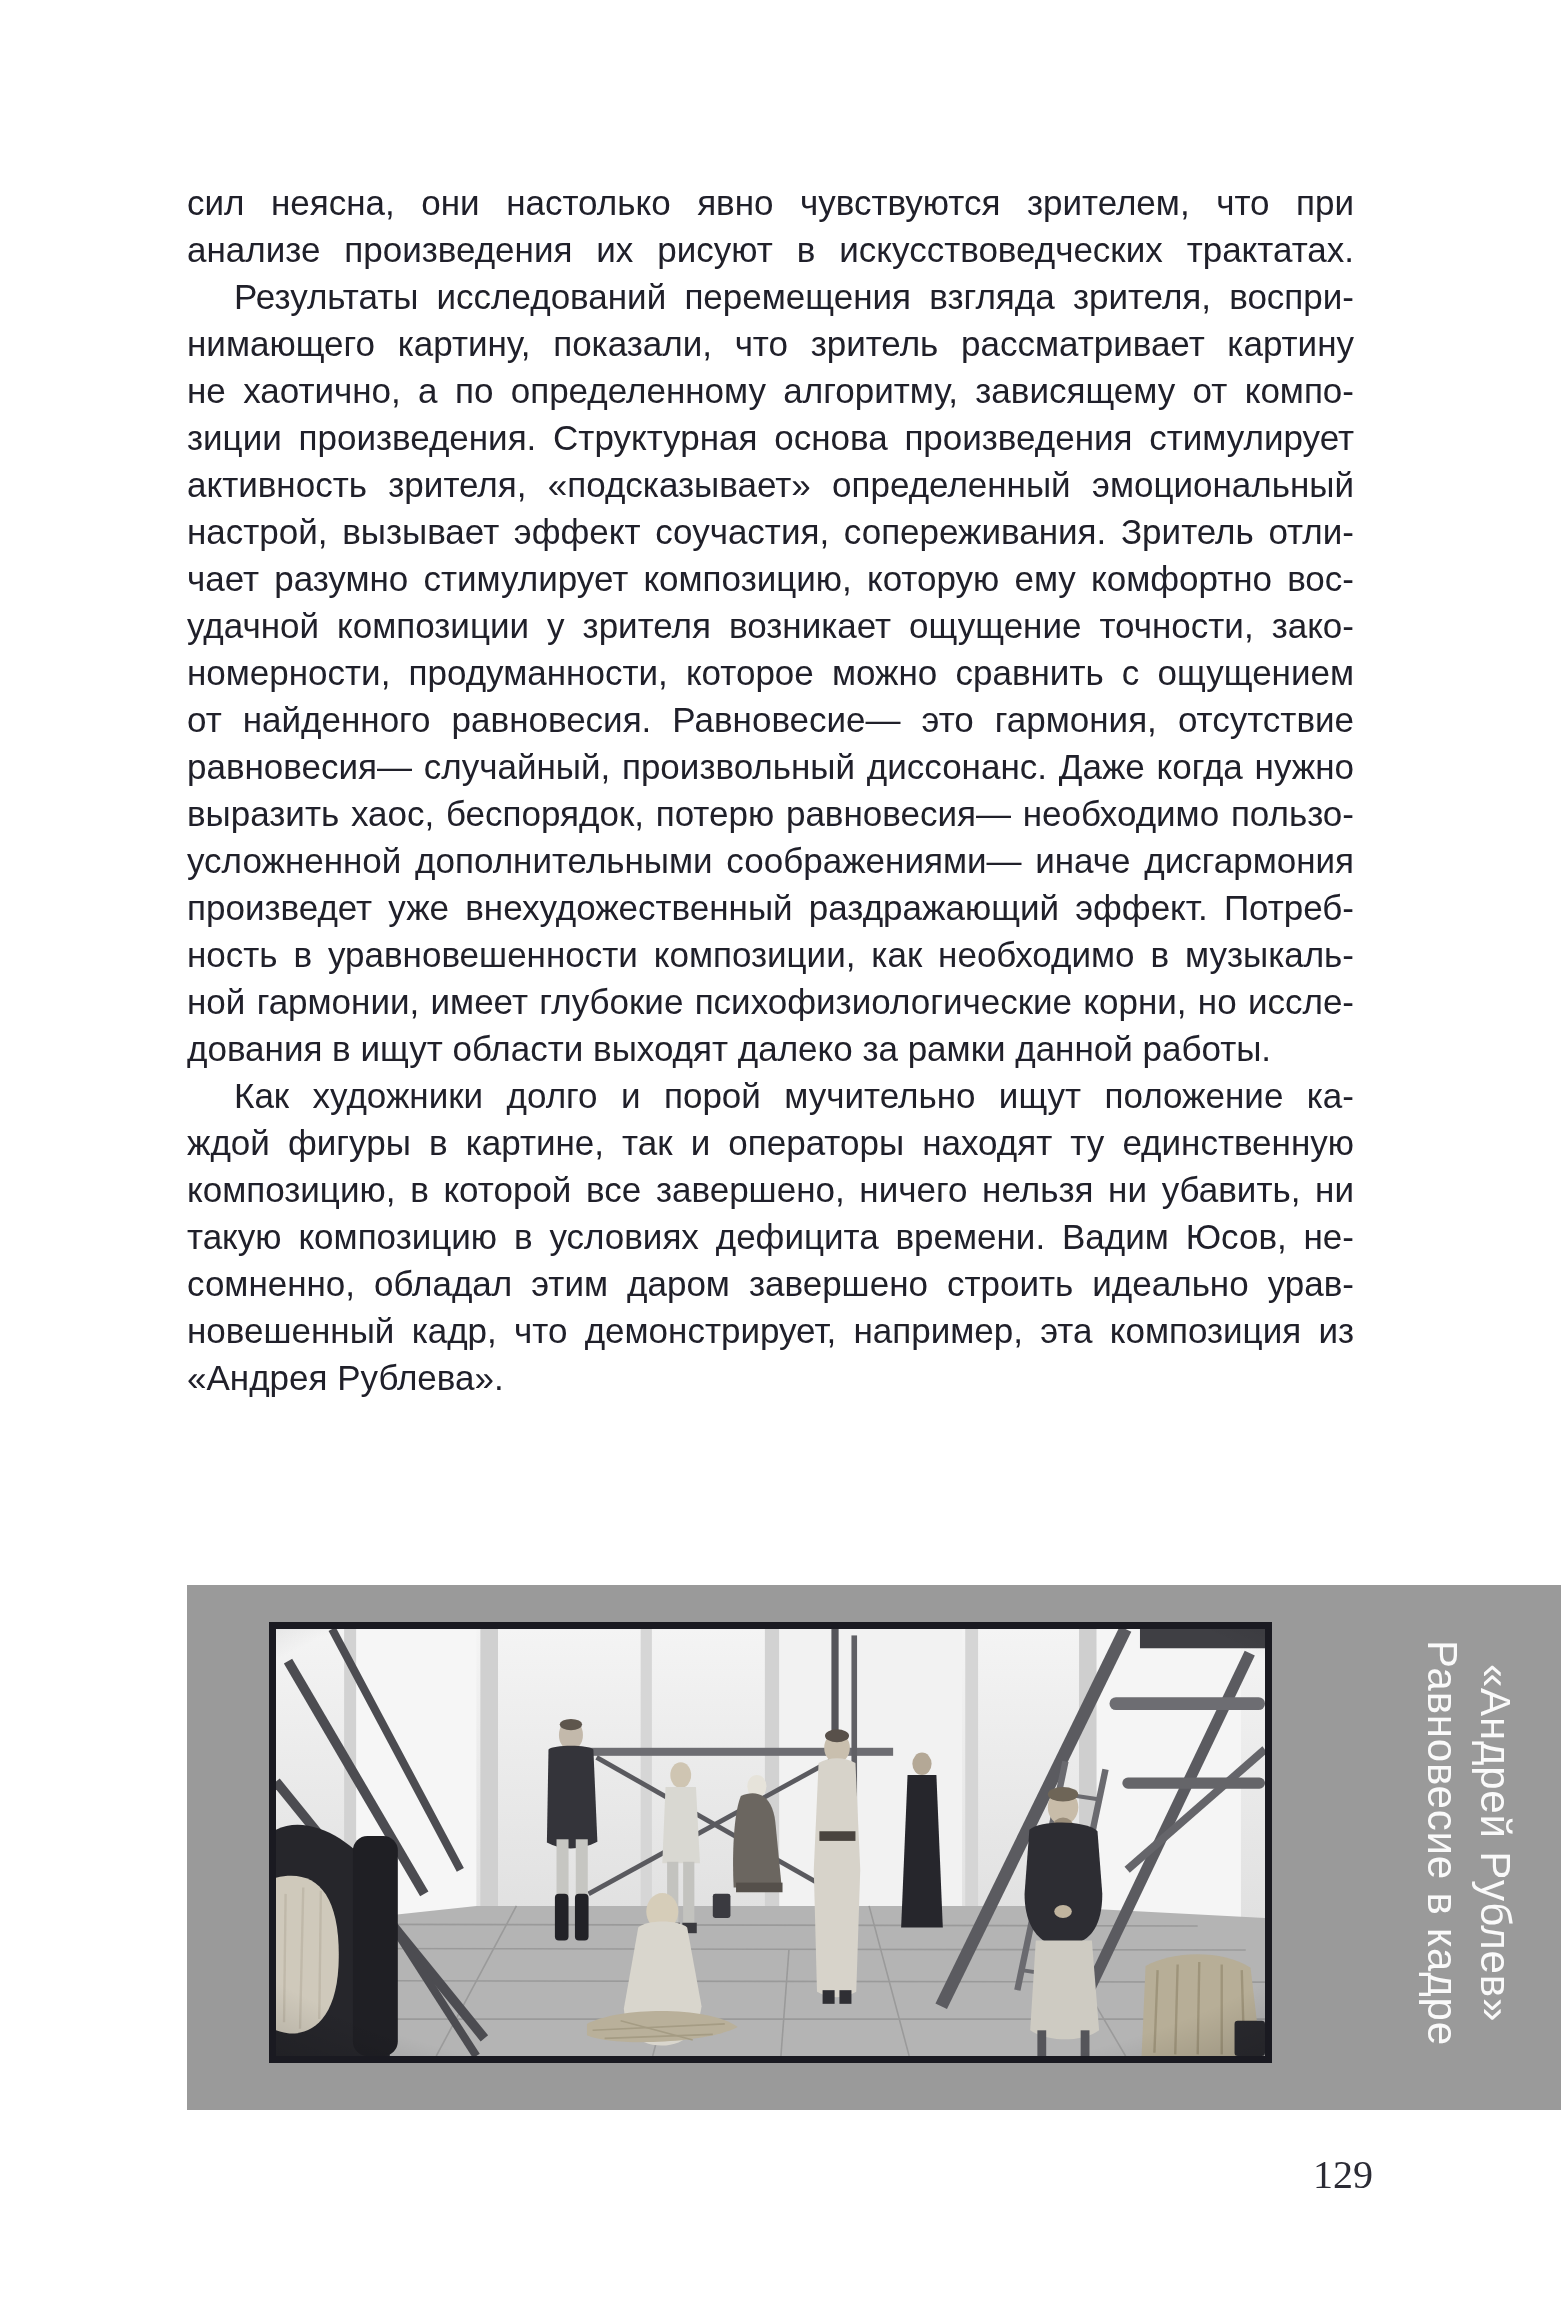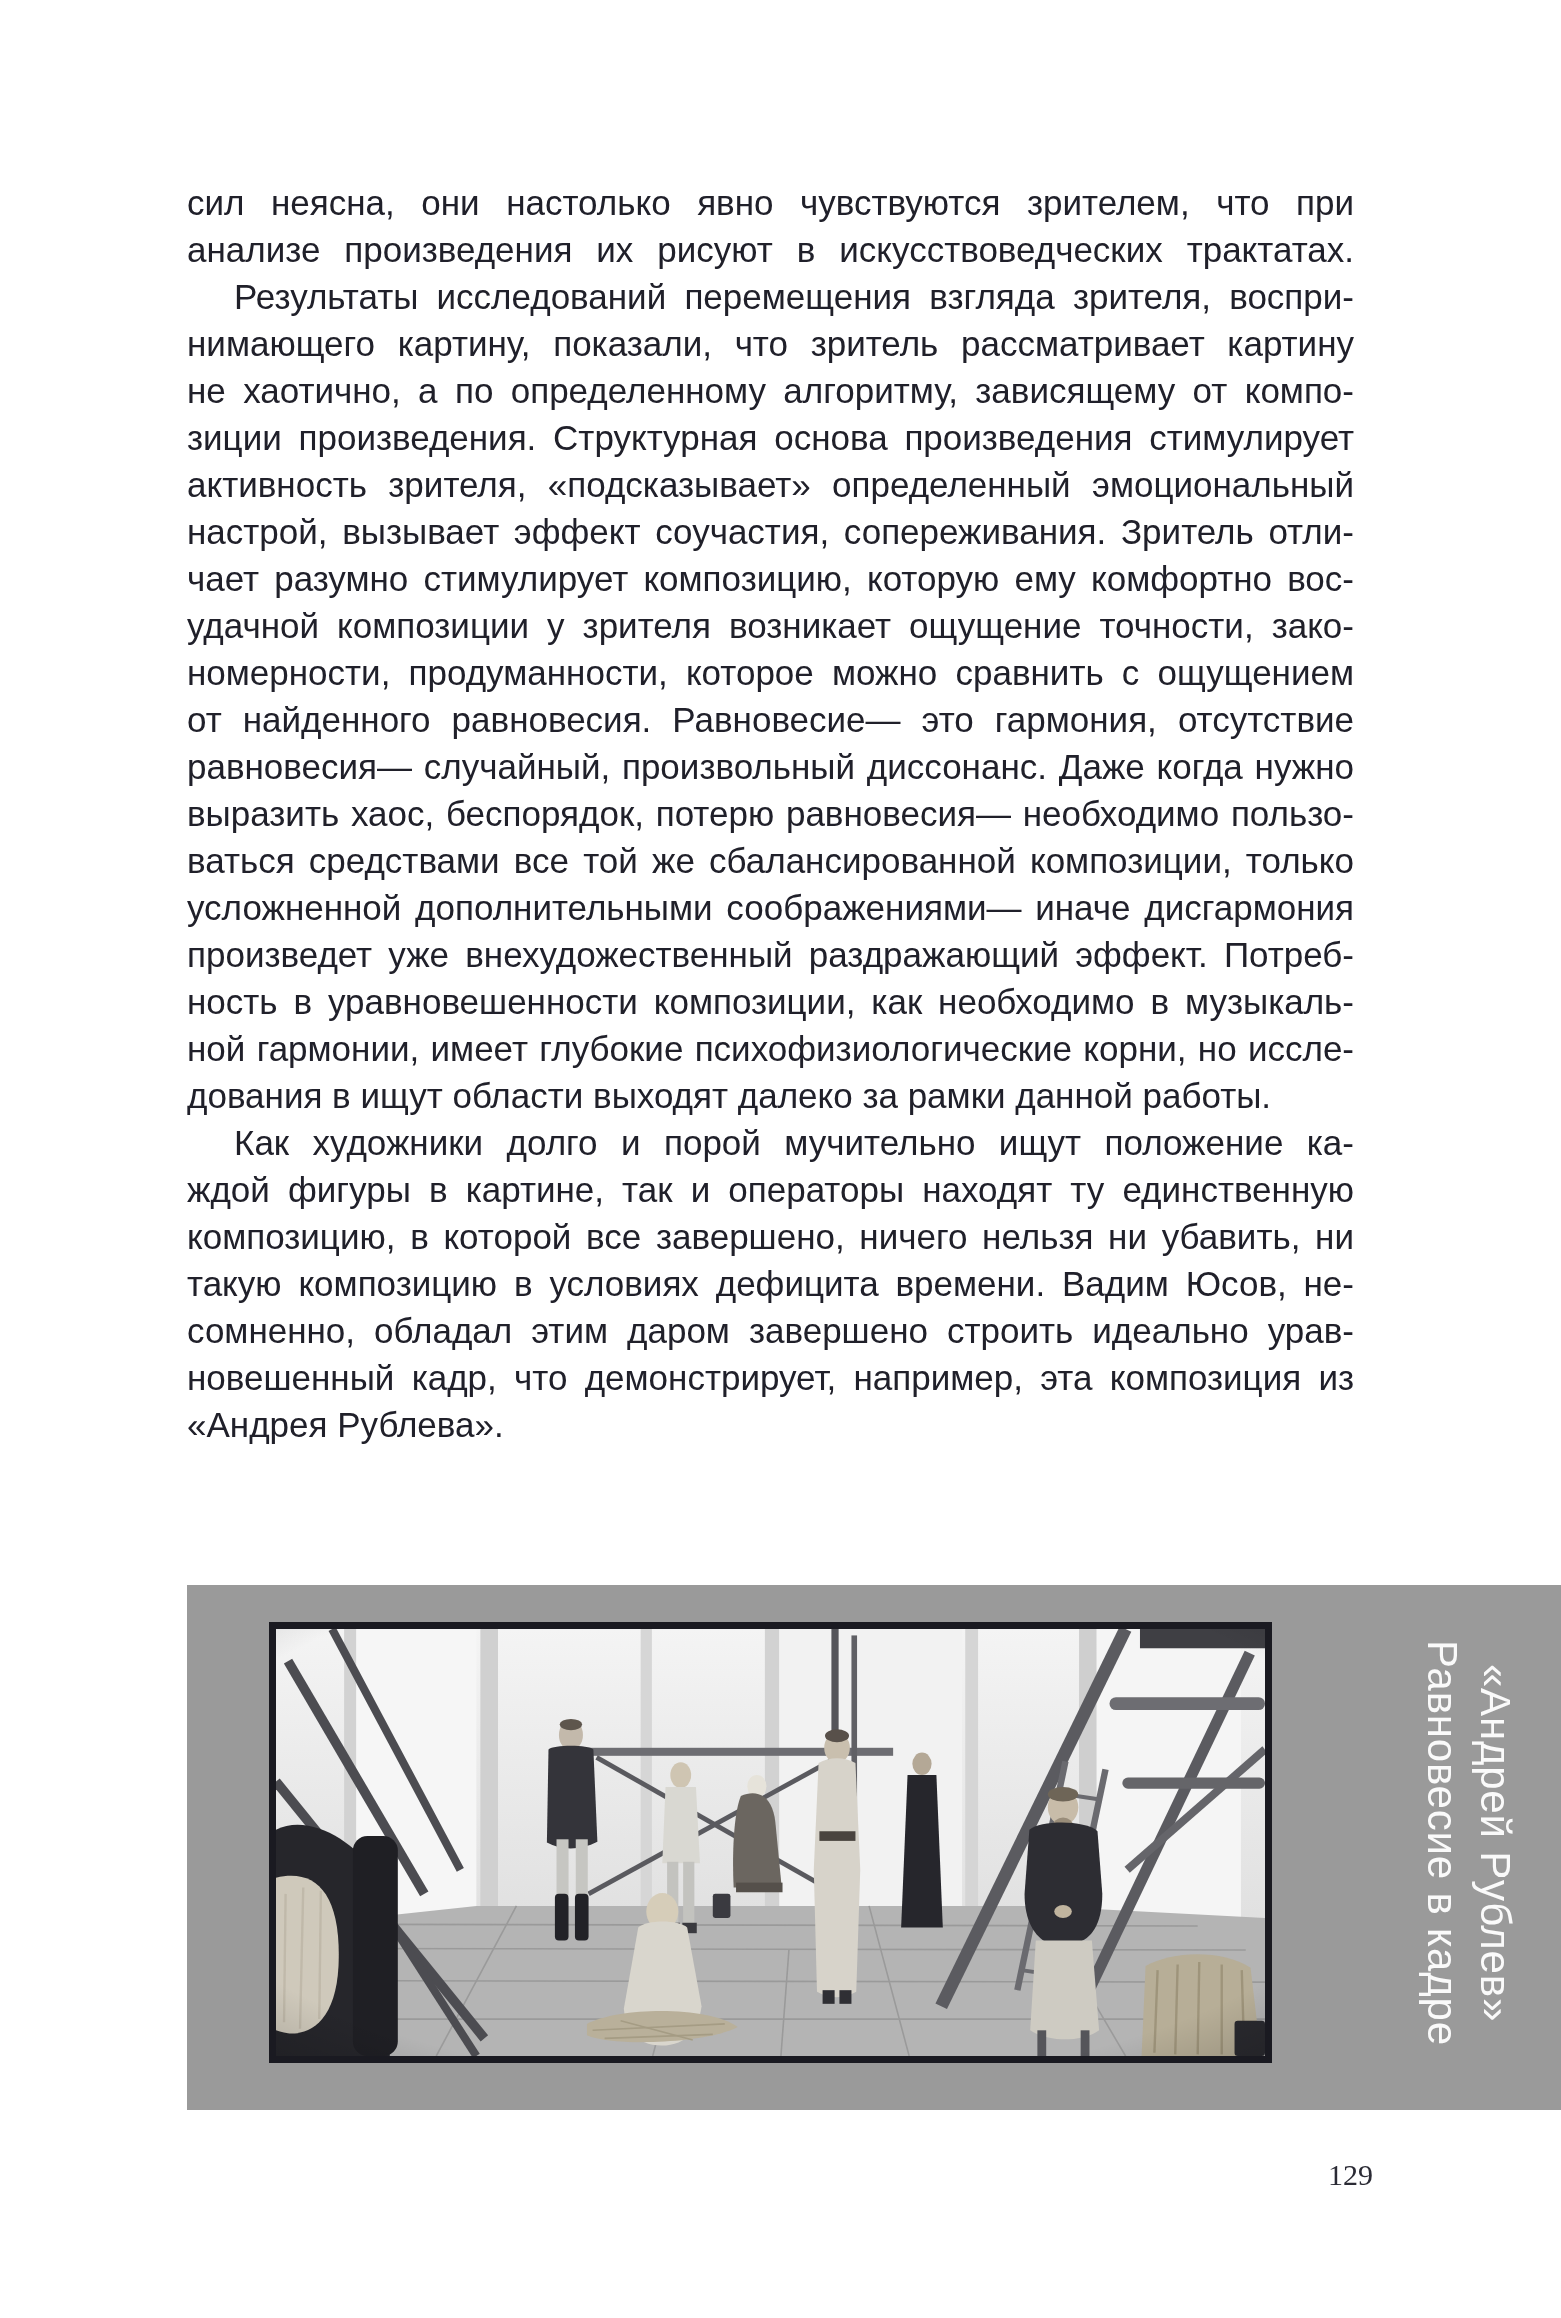--- a/index.html
+++ b/index.html
@@ -60,21 +60,21 @@
     font-size:42px;line-height:53px;
     color:var(--caption-color);
     letter-spacing:0.8px;
   }
   .figure-caption .cap-line{white-space:nowrap;}
   
   .page-number{
     position:absolute;
     right:189px;top:2152px;
     font-family:"Liberation Serif",serif;
-    font-size:30px;line-height:45px;
+    font-size:40px;line-height:45px;
     color:var(--pagenum-color);
   }
 </style>
 </head>
 <body>
 
 <div class="page">
 
   <div class="text-block">
       <div class="line">сил неясна, они настолько явно чувствуются зрителем, что при</div>
@@ -84,21 +84,20 @@
       <div class="line">не хаотично, а по определенному алгоритму, зависящему от компо-</div>
       <div class="line">зиции произведения. Структурная основа произведения стимулирует</div>
       <div class="line">активность зрителя, «подсказывает» определенный эмоциональный</div>
       <div class="line">настрой, вызывает эффект соучастия, сопереживания. Зритель отли-</div>
       <div class="line">чает разумно стимулирует композицию, которую ему комфортно вос-</div>
       <div class="line">удачной композиции у зрителя возникает ощущение точности, зако-</div>
       <div class="line">номерности, продуманности, которое можно сравнить с ощущением</div>
       <div class="line">от найденного равновесия. Равновесие— это гармония, отсутствие</div>
       <div class="line">равновесия— случайный, произвольный диссонанс. Даже когда нужно</div>
       <div class="line">выразить хаос, беспорядок, потерю равновесия— необходимо пользо-</div>
-      <div class="line">ваться средствами все той же сбалансированной композиции, только</div>
       <div class="line">усложненной дополнительными соображениями— иначе дисгармония</div>
       <div class="line">произведет уже внехудожественный раздражающий эффект. Потреб-</div>
       <div class="line">ность в уравновешенности композиции, как необходимо в музыкаль-</div>
       <div class="line">ной гармонии, имеет глубокие психофизиологические корни, но иссле-</div>
       <div class="line last">дования в ищут области выходят далеко за рамки данной работы.</div>
       <div class="line indent">Как художники долго и порой мучительно ищут положение ка-</div>
       <div class="line">ждой фигуры в картине, так и операторы находят ту единственную</div>
       <div class="line">композицию, в которой все завершено, ничего нельзя ни убавить, ни</div>
       <div class="line">такую композицию в условиях дефицита времени. Вадим Юсов, не-</div>
       <div class="line">сомненно, обладал этим даром завершено строить идеально урав-</div>

